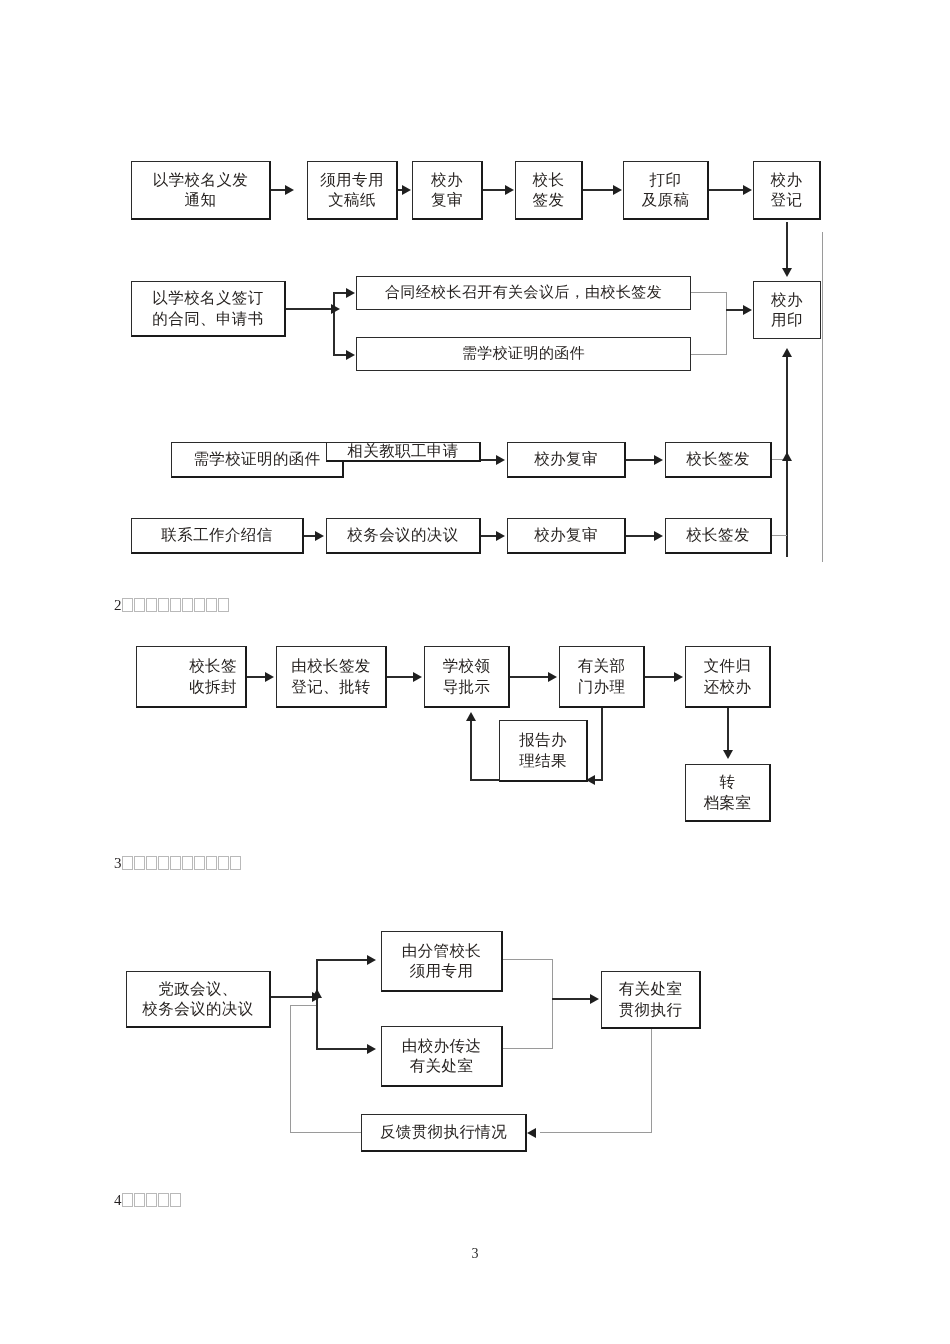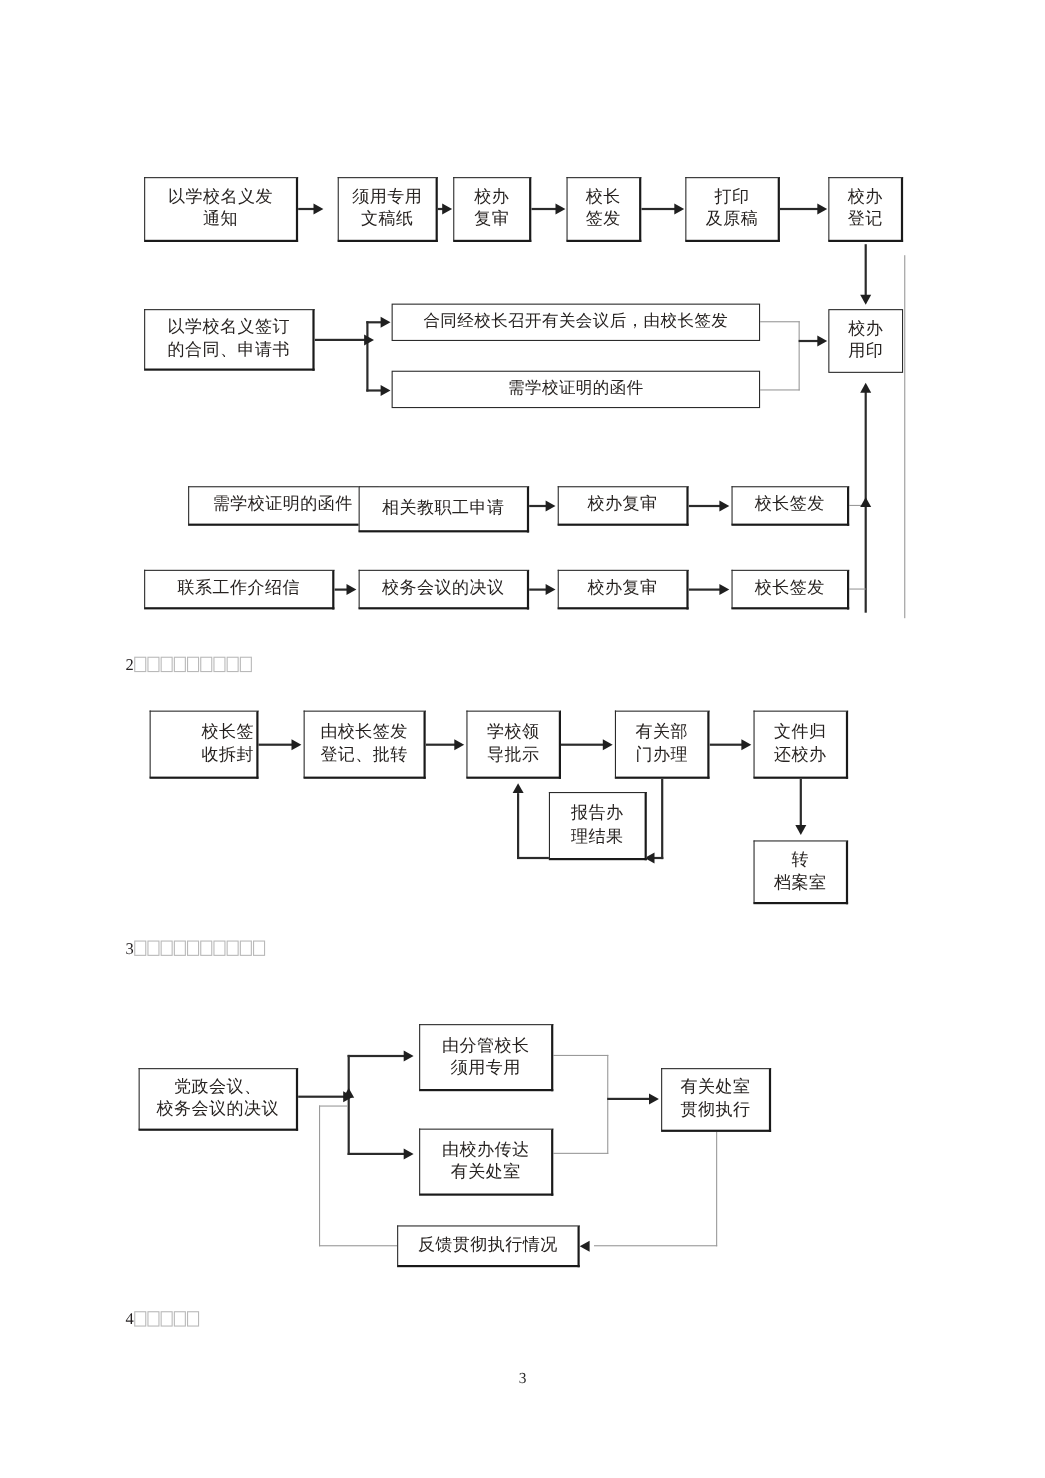--- a/index.html
+++ b/index.html
@@ -123,21 +123,21 @@
     <div class="ln h hair" style="left:691px;top:292px;width:36px;height:1px;"></div>
     <div class="ln h hair" style="left:691px;top:354px;width:36px;height:1px;"></div>
     <div class="ln v hair" style="left:726px;top:292px;width:1px;height:63px;"></div>
     <div class="ln h" style="left:726px;top:309px;width:18px;"></div>
     <div class="ar right" style="left:743px;top:305px;"></div>
 
     <div class="ln v" style="left:786px;top:353px;height:204px;"></div>
     <div class="ar up" style="left:782px;top:348px;"></div>
 
     <div class="box shadow" style="left:131px;top:442px;width:173px;height:36px;margin-left:40px;">需学校证明的函件</div>
-    <div class="box shadow" style="left:326px;top:442px;width:155px;height:42px;">相关教职工申请</div>
+    <div class="box shadow" style="left:326px;top:442px;width:155px;height:20px;">相关教职工申请</div>
     <div class="box shadow" style="left:507px;top:442px;width:119px;height:36px;">校办复审</div>
     <div class="box shadow" style="left:665px;top:442px;width:107px;height:36px;">校长签发</div>
 
     <div class="ln h" style="left:304px;top:459px;width:12px;"></div>
     <div class="ar right" style="left:315px;top:455px;"></div>
     <div class="ln h" style="left:481px;top:459px;width:16px;"></div>
     <div class="ar right" style="left:496px;top:455px;"></div>
     <div class="ln h" style="left:626px;top:459px;width:29px;"></div>
     <div class="ar right" style="left:654px;top:455px;"></div>
 
@@ -157,21 +157,21 @@
     <div class="ar right" style="left:654px;top:531px;"></div>
 
     <div class="ln h hair" style="left:772px;top:535px;width:15px;height:1px;"></div>
   </div>
 
   <div class="heading" style="left:114px;top:597px;">
     <span class="num">2</span><span><span class="tofu"></span><span class="tofu"></span><span class="tofu"></span><span class="tofu"></span><span class="tofu"></span><span class="tofu"></span><span class="tofu"></span><span class="tofu"></span><span class="tofu"></span></span>
   </div>
 
   <div>
-    <div class="box shadow" style="left:136px;top:646px;width:99px;height:62px;padding-left:44px;">校长签
+    <div class="box shadow" style="left:136px;top:646px;width:111px;height:62px;padding-left:44px;">校长签
 收拆封</div>
     <div class="box shadow" style="left:276px;top:646px;width:111px;height:62px;">由校长签发
 登记、批转</div>
     <div class="box shadow" style="left:424px;top:646px;width:86px;height:62px;">学校领
 导批示</div>
     <div class="box shadow" style="left:559px;top:646px;width:86px;height:62px;">有关部
 门办理</div>
     <div class="box shadow" style="left:685px;top:646px;width:86px;height:62px;">文件归
 还校办</div>
 

